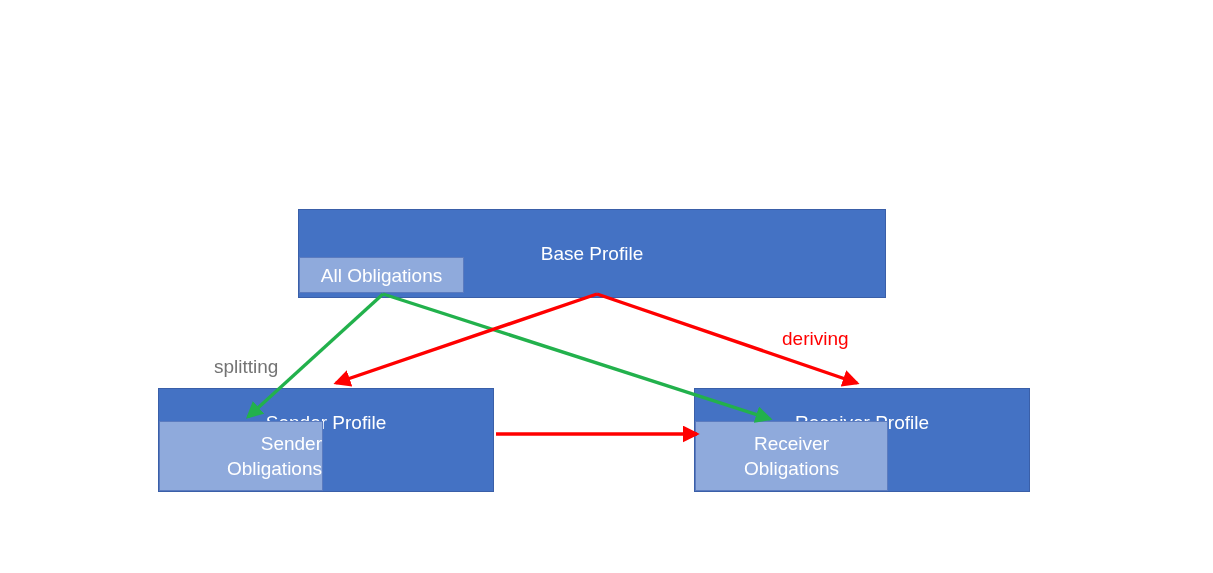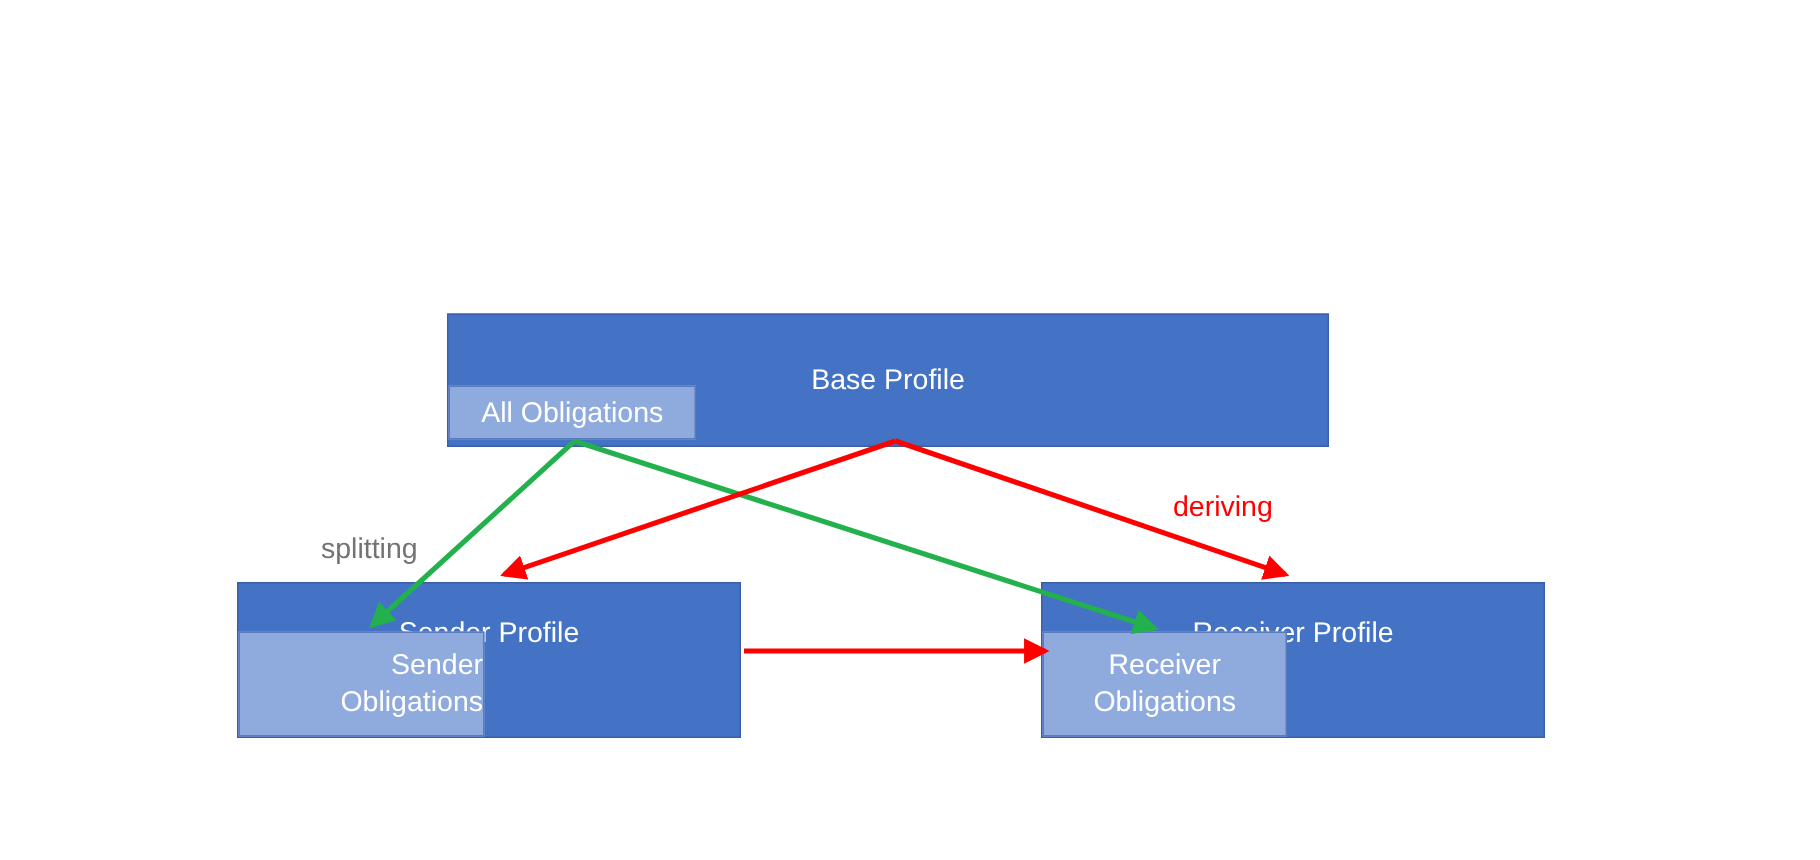--- a/index.html
+++ b/index.html
@@ -100,21 +100,21 @@
     top: 388px;
     width: 336px;
     height: 104px;
   }
   #receiver-profile-label {
     top: 22px;
   }
   #receiver-obligations {
     left: 695px;
     top: 421px;
-    width: 163px;
+    width: 193px;
     height: 70px;
     z-index: 4;
     flex-direction: column;
   }
   #edge-layer {
     position: absolute;
     left: 0;
     top: 0;
     width: 1213px;
     height: 573px;

